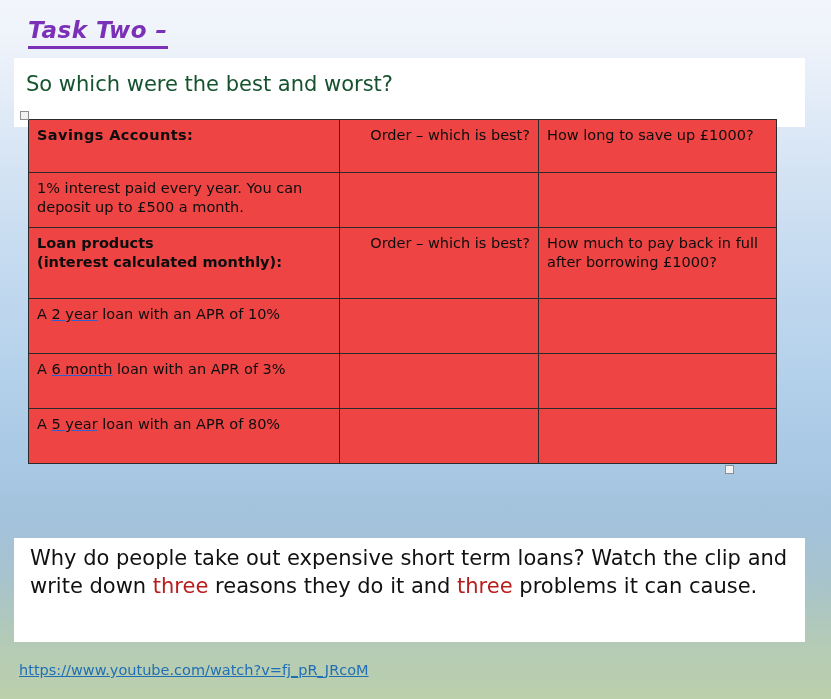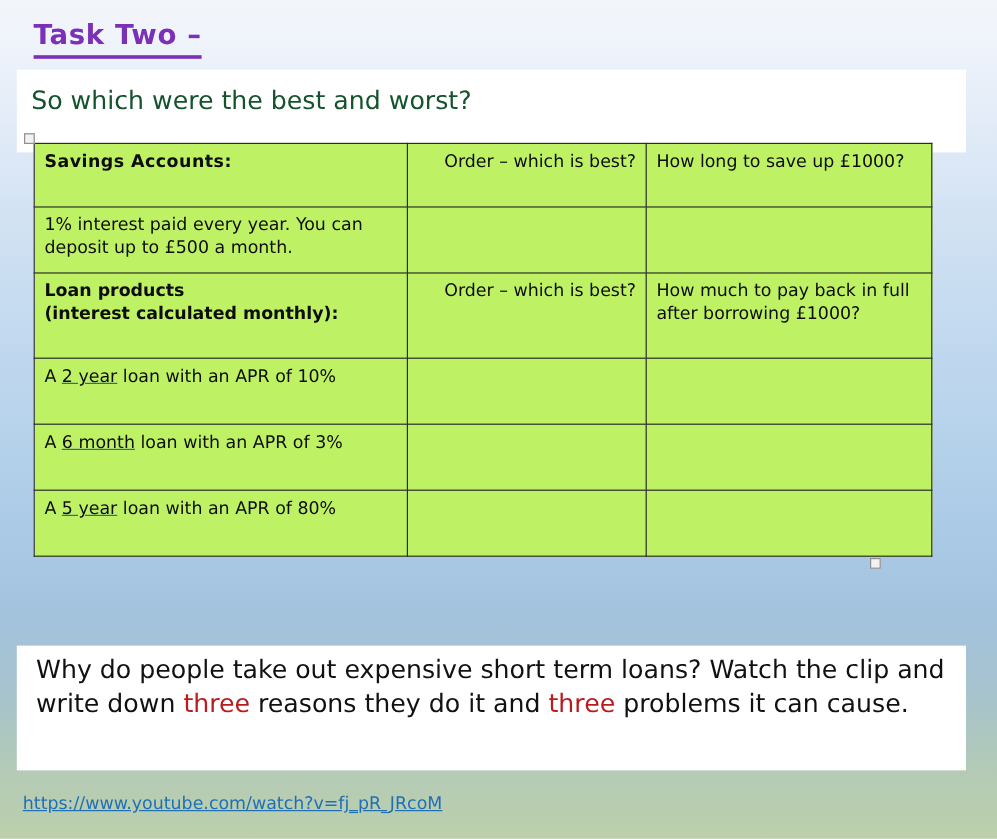--- a/index.html
+++ b/index.html
@@ -37,20 +37,21 @@
   #title-text {
     font-family: "DejaVu Sans", sans-serif;
     font-size: 23px;
     font-weight: bold;
     color: #7b30b8;
     letter-spacing: 0.5px;
     display: inline-block;
     padding-bottom: 3px;
     border-bottom: 3px solid #7b30b8;
     line-height: 1.1;
+    font-style: italic;
   }
 
   
   #intro-panel {
     position: absolute;
     left: 14px;
     top: 58px;
     width: 791px;
     height: 69px;
     background: #ffffff;
@@ -79,21 +80,21 @@
     background: #ffffff;
   }
   table.grid td {
     border: 1.5px solid #2b2b2b;
     vertical-align: top;
     padding: 6px 8px 6px 8px;
     font-family: "DejaVu Sans", sans-serif;
     font-size: 14.5px;
     line-height: 1.32;
     color: #0d0d0d;
-    background: #bef264;
+    background: #ef4444;
   }
   td.c1 { width: 294px; }
   td.c2 { width: 182px; text-align: right; }
   td.c3 { width: 221px; }
 
   td.hdr-savings {
     background: #d5dbe1;
     font-weight: bold;
     letter-spacing: 0.4px;
   }

